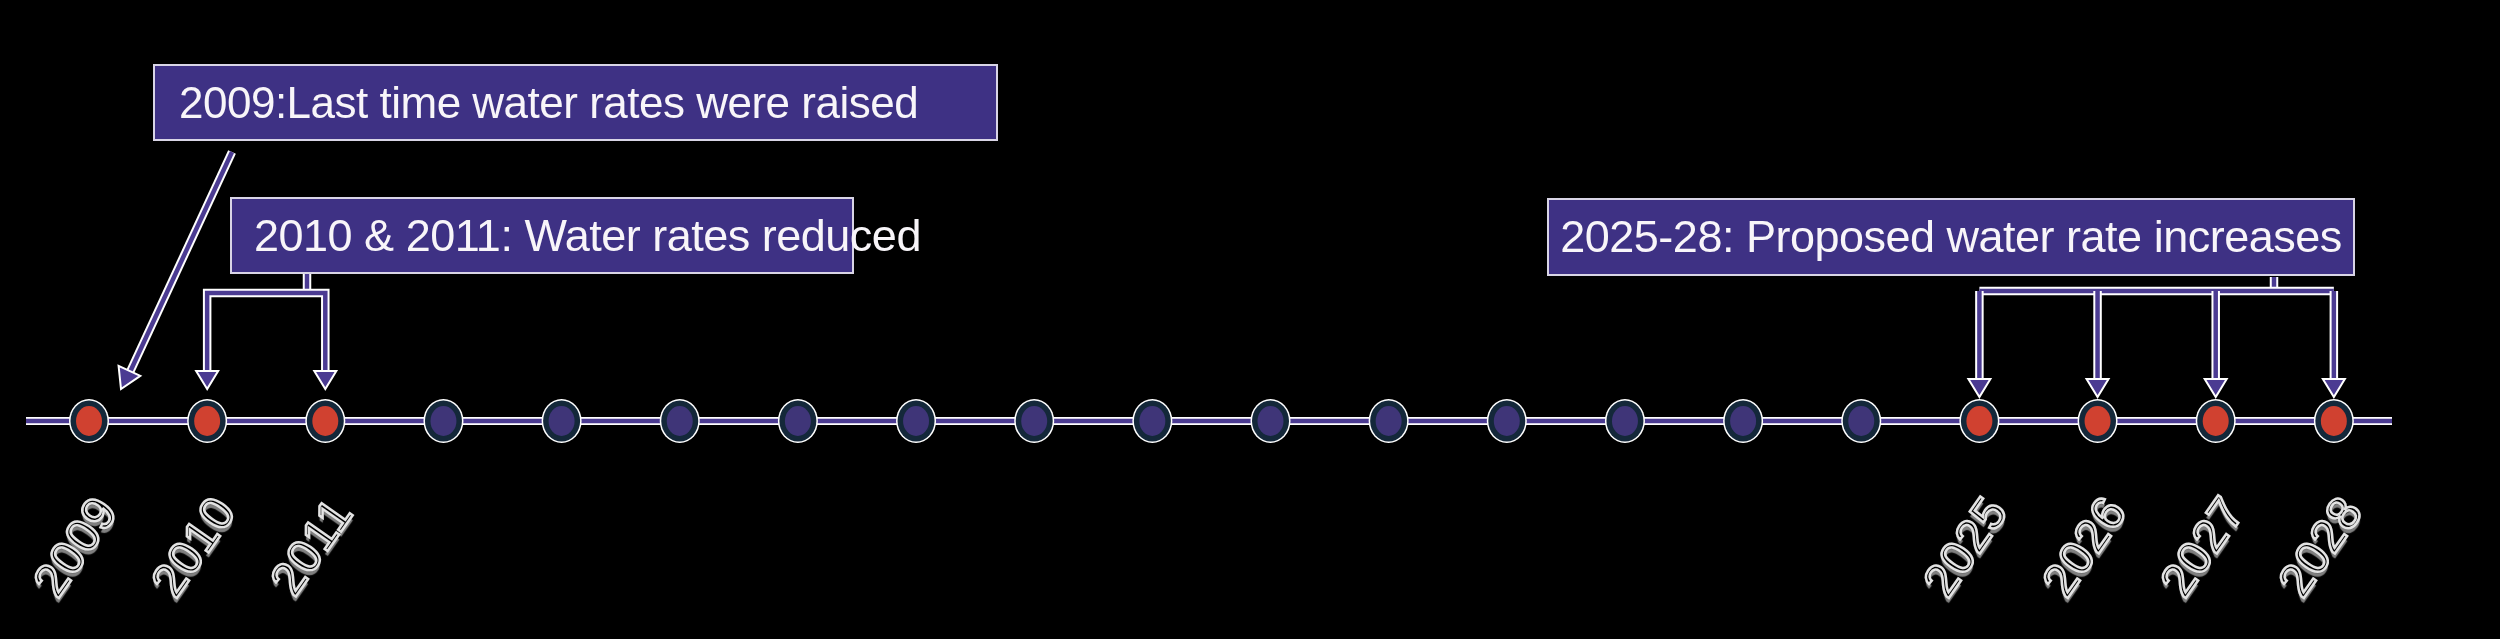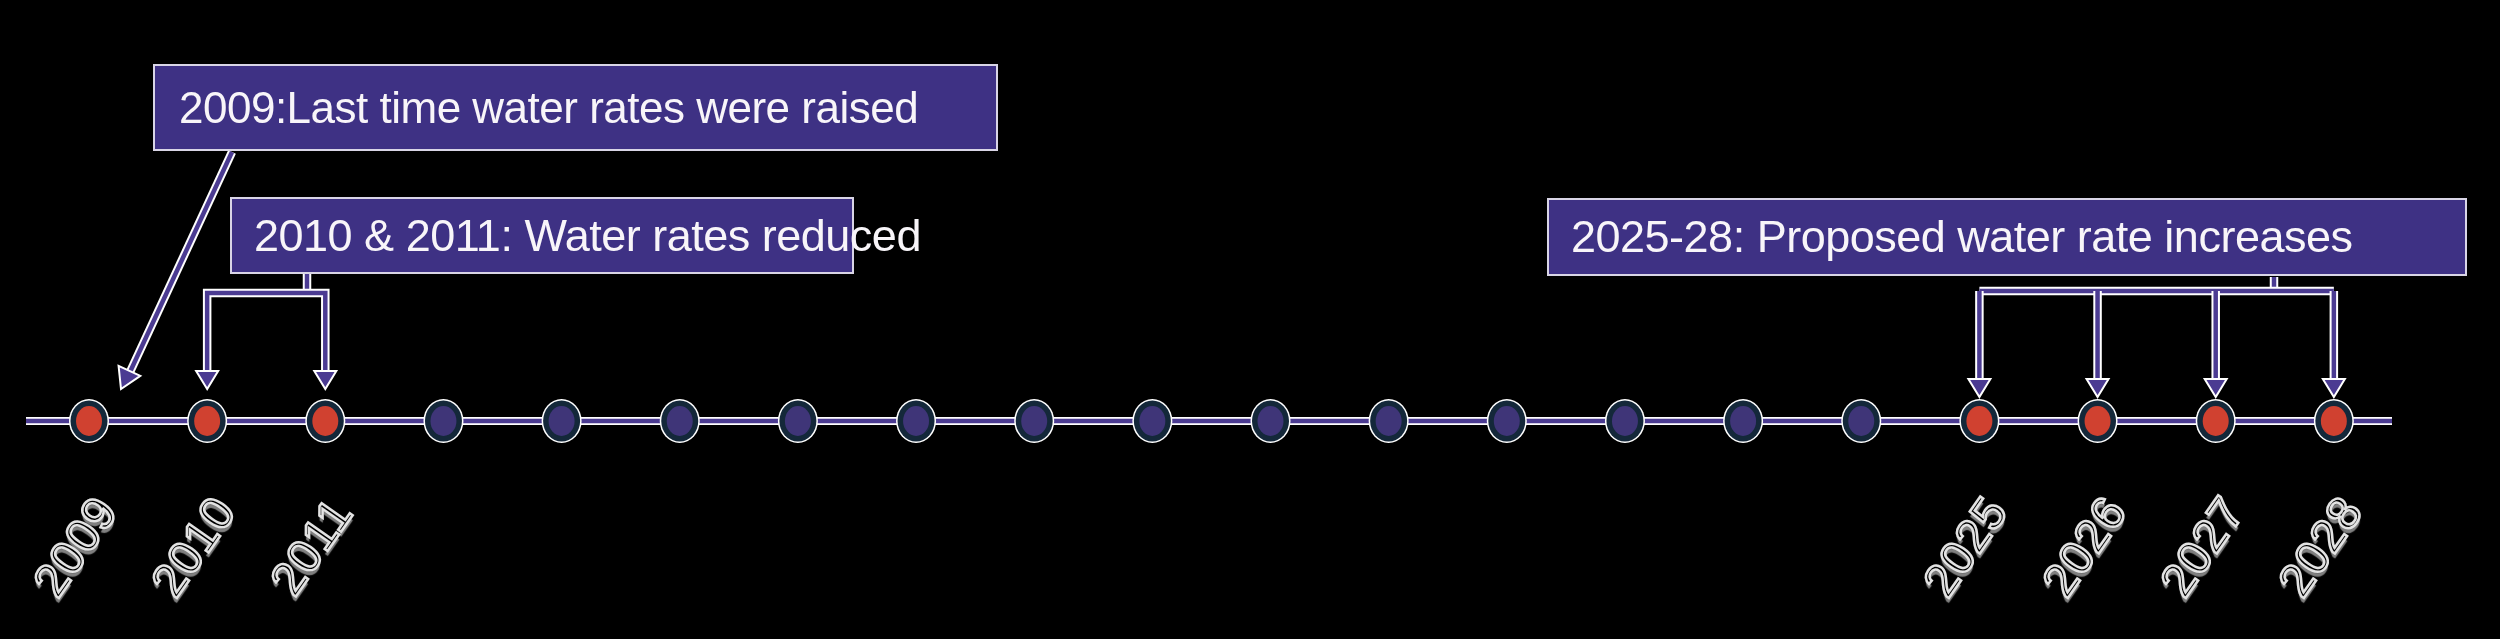--- a/index.html
+++ b/index.html
@@ -18,23 +18,23 @@
     background: var(--box-fill, #3e3184);
     border: 2px solid var(--box-border, #d9d5e6);
     color: var(--box-text, #f8f5f9);
     display: flex;
     align-items: center;
     padding: 0 22px;
     white-space: nowrap;
     letter-spacing: -0.5px;
   }
   .callout .label { display: inline-block; }
-  #callout-raised   { left: 153px; top: 64px;  width: 845px; height: 87px; font-size: 44px; padding-left: 24px; }
+  #callout-raised   { left: 153px; top: 64px;  width: 845px; height: 77px; font-size: 44px; padding-left: 24px; }
   #callout-reduced  { left: 230px; top: 197px; width: 624px; height: 77px; font-size: 45px; }
-  #callout-proposed { left: 1547px; top: 198px; width: 920px; height: 78px; font-size: 45px; }
+  #callout-proposed { left: 1547px; top: 198px; width: 808px; height: 78px; font-size: 45px; justify-content: center; }
   .year-label {
     position: absolute;
     font-size: 47px;
     letter-spacing: 1px;
     color: #cfcfcf;
     transform: translate(-50%, -50%) rotate(-55deg);
     white-space: nowrap;
   }
   @supports (-webkit-text-stroke: 1px #fff) {
     .year-label {

